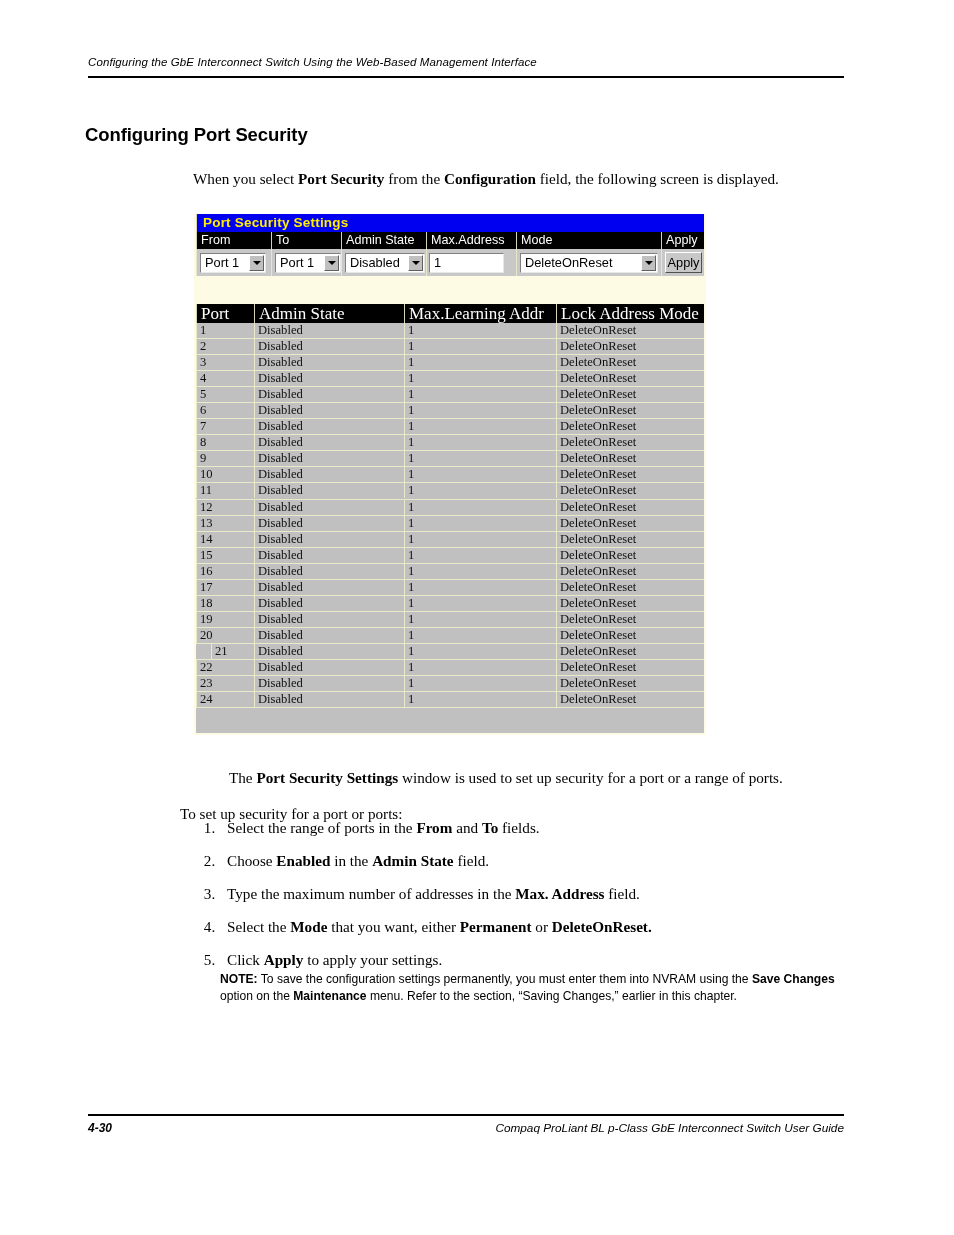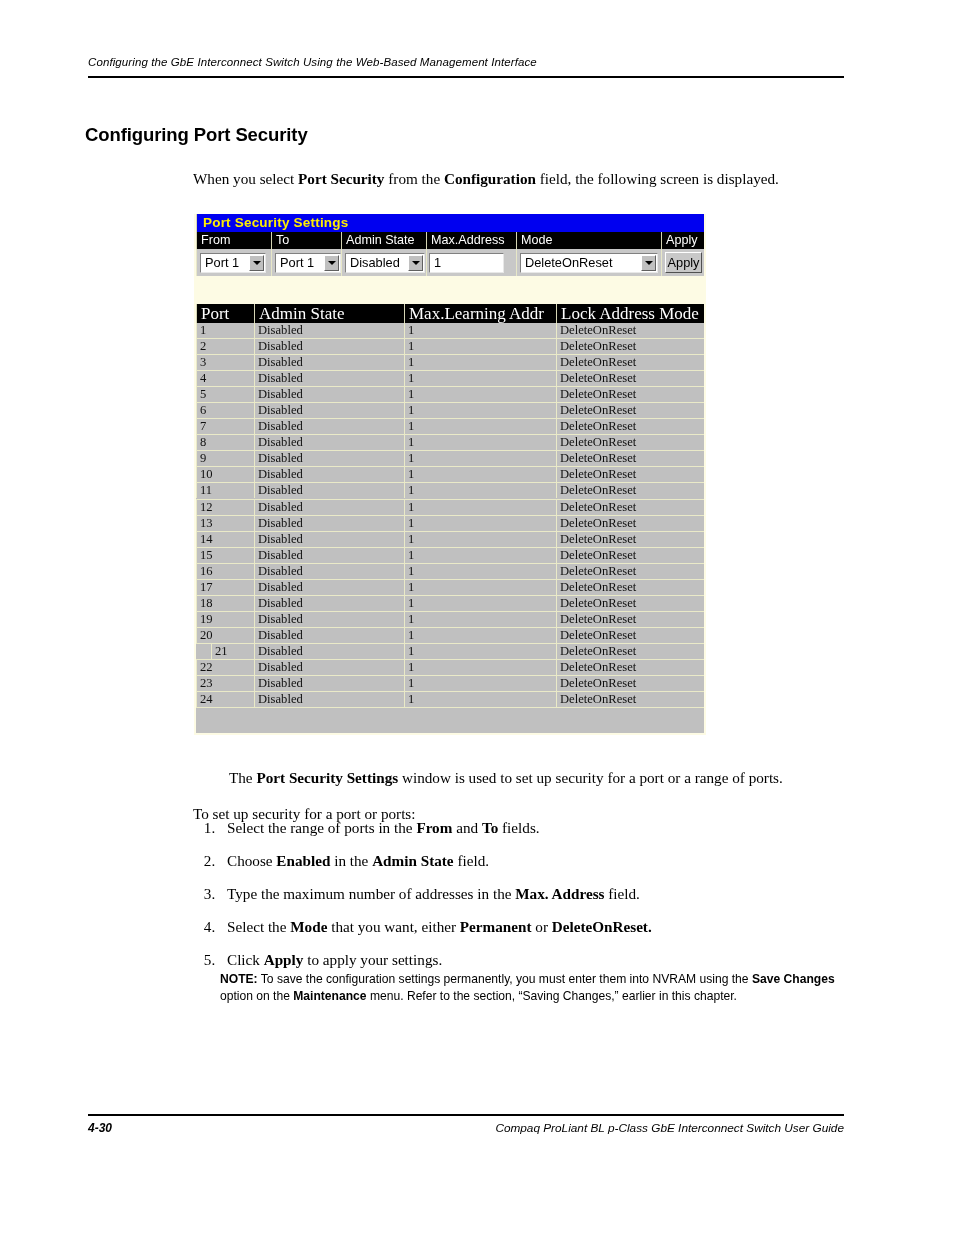--- a/index.html
+++ b/index.html
@@ -66,21 +66,21 @@
     width: 612px;
   }
 
   .para-1 {
     left: 193px;
     top: 753px;
     width: 660px;
     margin-left: 36px;
   }
   .para-2 {
-    left: 193px;
+    left: 180px;
     top: 789px;
     width: 660px;
   }
 
   ol.steps {
     position: absolute;
     left: 193px;
     top: 818px;
     width: 660px;
     margin: 0;

